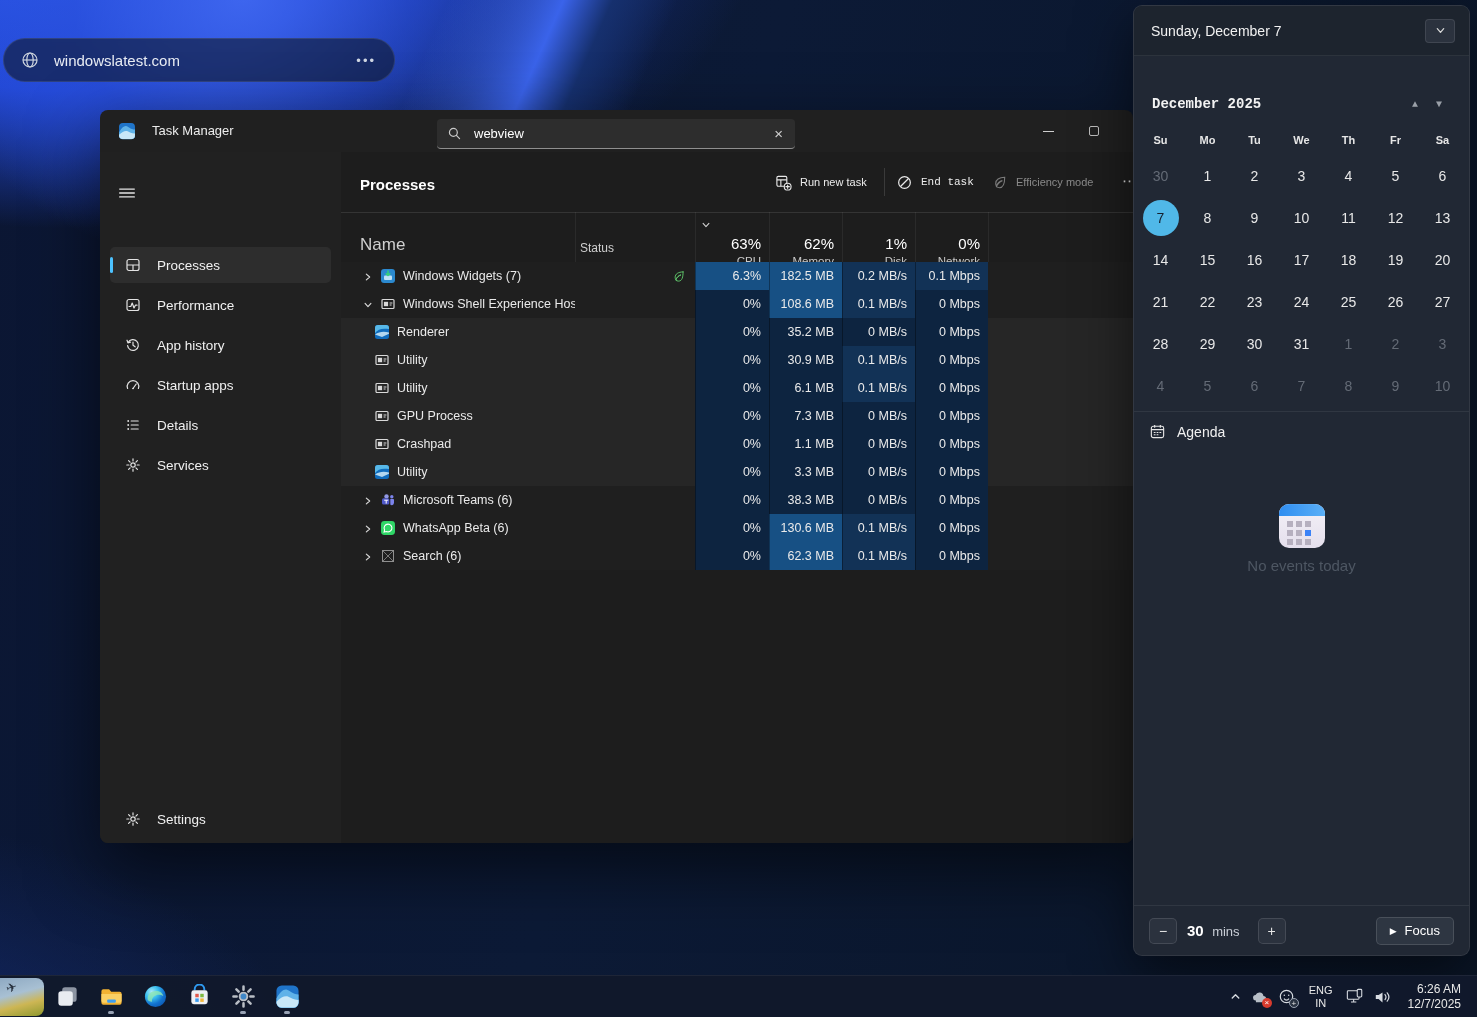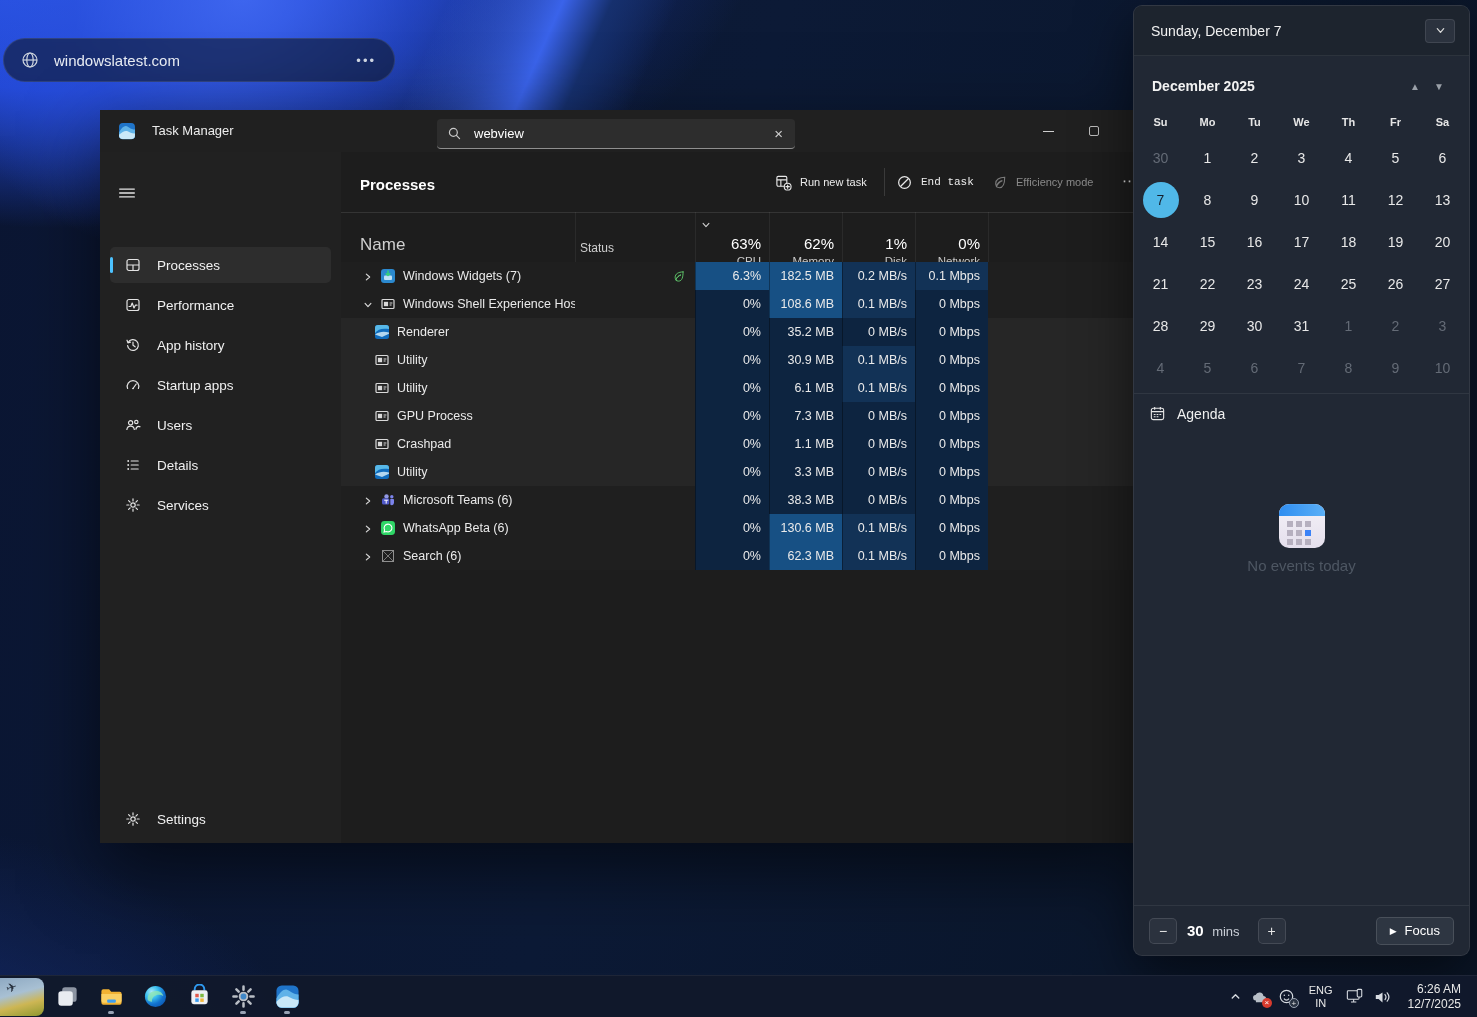--- a/index.html
+++ b/index.html
@@ -24,21 +24,21 @@
   
   .pill{position:absolute;left:3px;top:38px;width:392px;height:44px;border-radius:22px;
     background:rgba(16,26,48,.62);border:1px solid rgba(255,255,255,.10);
     display:flex;align-items:center;padding:0 18px 0 16px;backdrop-filter:blur(2px);}
   .pill .g{width:20px;height:20px;flex:0 0 auto;}
   .pill .url{margin-left:14px;font-size:15px;color:#e9edf4;flex:1;}
   .pill .dots{letter-spacing:2px;color:#cfd6e2;font-size:13px;}
 
   
   .tm{position:absolute;left:100px;top:110px;width:1033px;height:733px;background:#202020;
-    border-radius:0;box-shadow:0 26px 70px rgba(0,0,0,.6);overflow:hidden;z-index:2;}
+    border-radius:8px;box-shadow:0 26px 70px rgba(0,0,0,.6);overflow:hidden;z-index:2;}
   .tbar{position:absolute;left:0;top:0;right:0;height:42px;}
   .tm-logo{position:absolute;left:18px;top:12px;width:18px;height:18px;}
   .tm-title{position:absolute;left:52px;top:0;line-height:42px;font-size:13px;color:#ececec;}
   .sbox{position:absolute;left:337px;top:9px;width:358px;height:30px;background:#2d2d2d;
     border-radius:4px;border-bottom:1px solid #8f8f8f;display:flex;align-items:center;padding:0 10px;}
   .sbox .mag{width:15px;height:15px;flex:0 0 auto;}
   .sbox input{flex:1;background:transparent;border:0;outline:0;color:#fff;font-size:13px;
     font-family:"Liberation Sans",sans-serif;margin-left:10px;}
   .sbox .clr{color:#cfcfcf;font-size:15px;padding:0 2px;cursor:default;}
   .wbtn{position:absolute;top:1px;width:46px;height:40px;display:flex;align-items:center;justify-content:center;}
@@ -100,21 +100,21 @@
   
   .cal{position:absolute;left:1133px;top:5px;width:337px;height:951px;background:#212834;
     border:1px solid rgba(255,255,255,.08);border-radius:9px;z-index:5;
     box-shadow:0 18px 55px rgba(0,0,0,.55);overflow:hidden;}
   .cal-head{height:50px;border-bottom:1px solid rgba(255,255,255,.07);display:flex;align-items:center;
     padding:0 14px 0 17px;background:#1d242e;}
   .cal-head .t{font-size:14px;color:#f2f2f2;flex:1;}
   .cal-collapse{width:30px;height:24px;border-radius:4px;background:#2b323e;
     border:1px solid rgba(255,255,255,.10);display:flex;align-items:center;justify-content:center;}
   .cal-collapse svg{width:11px;height:11px;}
-  .cal-month{display:flex;align-items:center;padding:0 18px;margin-top:22px;}
+  .cal-month{display:flex;align-items:center;padding:0 18px;margin-top:40px;font-family:Liberation Mono, monospace;}
   .cal-month .m{font-size:14px;font-weight:bold;color:#f2f2f2;flex:1;}
   .cal-month .arr{width:24px;text-align:center;color:#9aa0a8;font-size:10px;}
   .cal-dow{display:grid;grid-template-columns:repeat(7,1fr);padding:0 3px;margin-top:22px;}
   .cal-dow div{text-align:center;font-size:11px;font-weight:bold;color:#e6e6e6;}
   .cal-grid{display:grid;grid-template-columns:repeat(7,1fr);grid-auto-rows:42px;padding:0 3px;margin-top:9px;}
   .day{display:flex;align-items:center;justify-content:center;font-size:14px;color:#e8e8e8;position:relative;}
   .day.dim{color:#646b76;}
   .day.sel{color:#15202e;}
   .day.sel::before{content:"";position:absolute;width:36px;height:36px;border-radius:50%;
     background:#50b8e8;z-index:0;}
@@ -235,29 +235,20 @@
               </svg></div>
             <div class="nav-label">App history</div>
           </div>
           <div class="nav-item">
             <div class="nav-ic"><svg viewBox="0 0 16 16" stroke="#e3e3e3" stroke-width="1.2" fill="none" stroke-linecap="round">
                 <path d="M2.6 11.5a5.8 5.8 0 1 1 10.8 0"></path>
                 <path d="M8 11.5L11.2 7"></path>
                 <circle cx="8" cy="11.5" r="0.8" fill="#e3e3e3" stroke="none"></circle>
               </svg></div>
             <div class="nav-label">Startup apps</div>
-          </div>
-          <div class="nav-item">
-            <div class="nav-ic"><svg viewBox="0 0 16 16" stroke="#e3e3e3" stroke-width="1.2" fill="none">
-                <circle cx="5.6" cy="5.8" r="2.1"></circle>
-                <path d="M1.8 13c.3-2.4 1.9-3.8 3.8-3.8s3.5 1.4 3.8 3.8"></path>
-                <circle cx="11.3" cy="5" r="1.7"></circle>
-                <path d="M10.8 12.6c.3-2 1.4-3.2 2.9-3.2.6 0 1.2.2 1.7.6"></path>
-              </svg></div>
-            <div class="nav-label">Users</div>
           </div>
           <div class="nav-item">
             <div class="nav-ic"><svg viewBox="0 0 16 16" stroke="#e3e3e3" stroke-width="1.2" stroke-linecap="round">
                 <path d="M6.2 4h7M6.2 8h7M6.2 12h7"></path>
                 <circle cx="3.2" cy="4" r="0.9" fill="#e3e3e3" stroke="none"></circle>
                 <circle cx="3.2" cy="8" r="0.9" fill="#e3e3e3" stroke="none"></circle>
                 <circle cx="3.2" cy="12" r="0.9" fill="#e3e3e3" stroke="none"></circle>
               </svg></div>
             <div class="nav-label">Details</div>
           </div>

